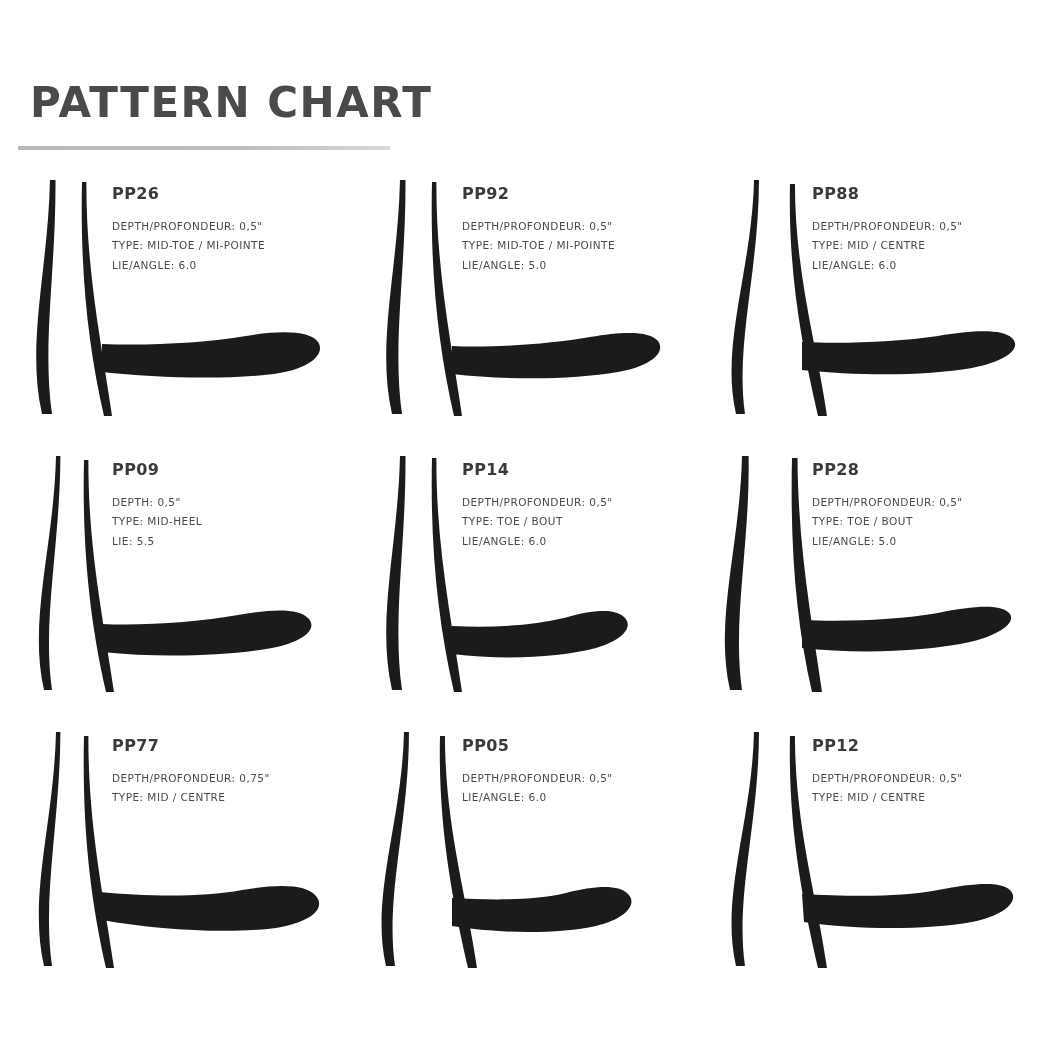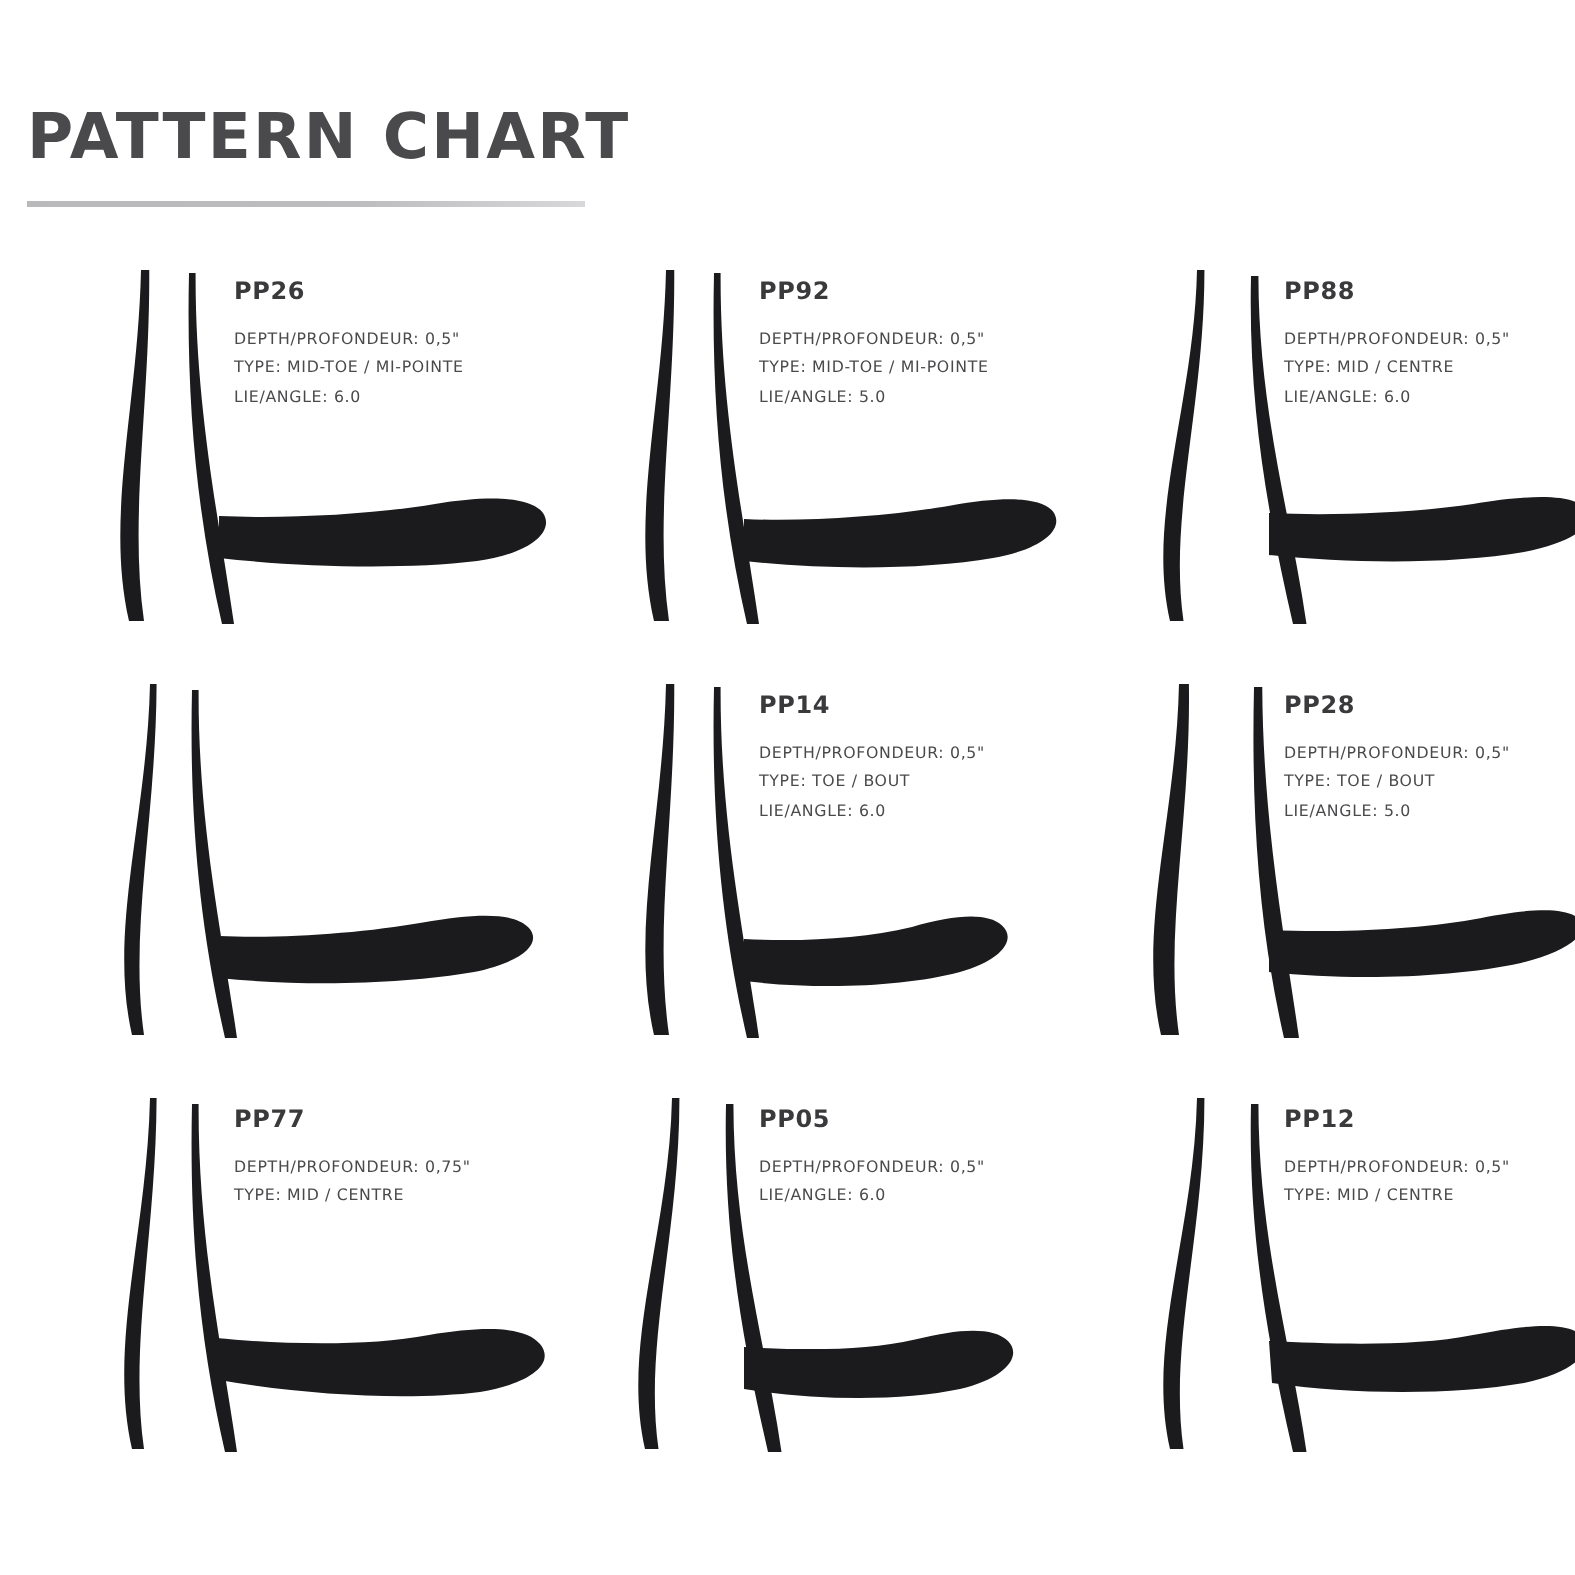--- a/index.html
+++ b/index.html
@@ -23,21 +23,21 @@
     top: 70px;
     width: 400px;
   }
   .header-title {
     font-family: "DejaVu Sans", sans-serif;
     font-size: 42px;
     font-weight: 700;
     letter-spacing: 1.5px;
     color: #4a4a4d;
     line-height: 1;
-    margin: 0;
+    margin: 12px;
     white-space: nowrap;
   }
   .header-rule {
     margin-top: 22px;
     height: 4px;
     width: 372px;
     background: linear-gradient(to right, #b9b9bb 0%, #bdbdbf 60%, #d8d8da 100%);
   }
 
   
@@ -47,21 +47,20 @@
     top: 170px;
     width: 1050px;
     display: grid;
     grid-template-columns: repeat(3, 350px);
     grid-template-rows: repeat(3, 276px);
   }
   .cell {
     position: relative;
     width: 350px;
     height: 276px;
-    margin-left: 44px;
   }
 
   
   .info {
     position: absolute;
     left: 112px;
     top: 14px;
     width: 230px;
   }
   .pattern-name {
@@ -204,20 +203,26 @@
           <path d="M76,6
       C74,96 82,168 98,238
       L106,238
       C96,168 80,96 80.4,6
       Z" fill="#1b1b1d"></path>
         </svg>
       <svg class="blade" viewBox="0 0 236 60">
           <path d="M6,20 L6,48 C 64,54 130,52 176,44 C 210,37 222,24 212,14 C 202,4 176,5 142,11 C 102,18 48,22 6,20 Z" fill="#1b1b1d"></path>
         </svg>
     </div>
+    <div class="info">
+      <div class="pattern-name">PP09</div>
+      <div class="spec">DEPTH: 0,5"</div>
+      <div class="spec">TYPE: MID-HEEL</div>
+      <div class="spec">LIE: 5.5</div>
+    </div>
   </div>
 
   <div class="cell">
     <div class="art">
       <svg class="shafts" viewBox="0 0 120 240">
           <path d="M42,2
       C40,92 18,166 34,236
       L44,236
       C34,166 48,92 47.5,2
       Z" fill="#1b1b1d"></path>

